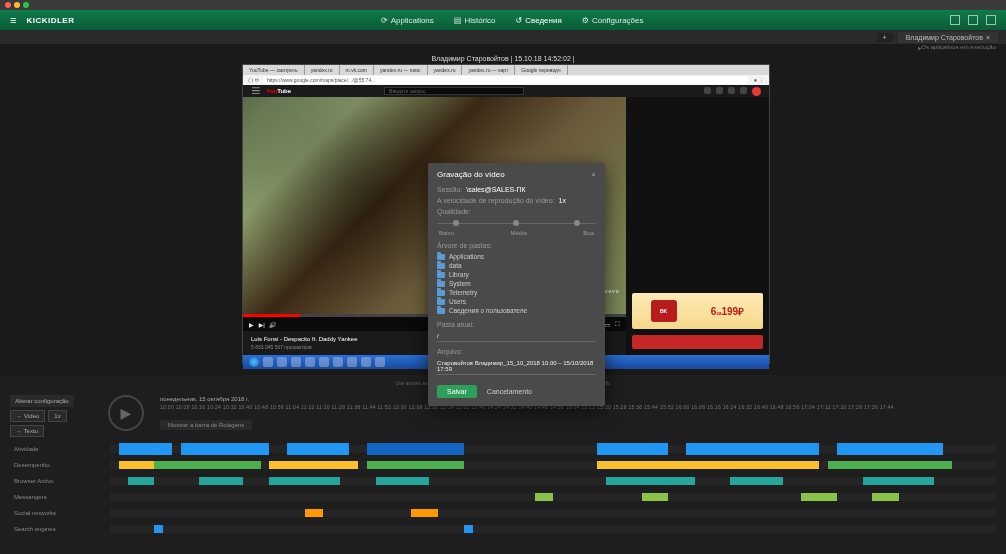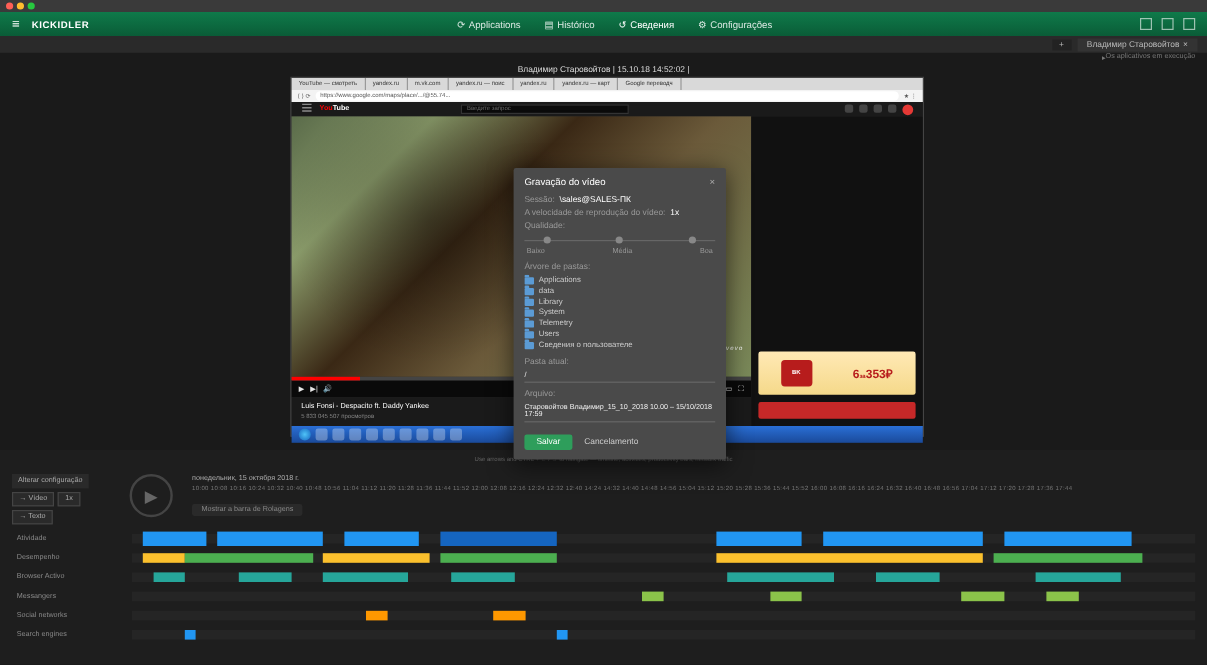--- a/index.html
+++ b/index.html
@@ -65,21 +65,21 @@
 .tl-ruler{font-size:5px;color:#777;white-space:nowrap;overflow:hidden;letter-spacing:0.3px;margin-left:8px}
 .tl-catbtn{margin-left:8px;margin-top:3px}
 .tl-cat-pill{background:#2a2a2a;font-size:6px;padding:2px 8px;color:#888;display:inline-block;border-radius:2px}
 .tl-rows{margin-top:5px}
 .tl-row{display:flex;align-items:center;height:13px;margin-bottom:3px}
 .tl-label{width:100px;font-size:6px;color:#888;padding-left:4px}
 .tl-track{flex:1;height:8px;position:relative;background:#252525}
 .seg{position:absolute;height:100%;top:0}
 .row-all .seg{height:12px;top:-2px}
 .s-blue{background:#2196f3}.s-green{background:#4caf50}.s-yellow{background:#fbc02d}.s-teal{background:#26a69a}.s-orange{background:#ff9800}.s-lgreen{background:#8bc34a}.s-dblue{background:#1565c0}
-.modal{position:absolute;top:140px;left:428px;width:177px;background:#4a4a4a;border-radius:2px;box-shadow:0 4px 20px rgba(0,0,0,0.6);z-index:10;color:#ccc;font-size:7px;padding:0 0 8px}
+.modal{position:absolute;top:163px;left:428px;width:177px;background:#4a4a4a;border-radius:2px;box-shadow:0 4px 20px rgba(0,0,0,0.6);z-index:10;color:#ccc;font-size:7px;padding:0 0 8px}
 .modal-head{display:flex;justify-content:space-between;padding:7px 9px 5px;font-size:8px;color:#fff}
 .modal-close{cursor:pointer;color:#aaa}
 .modal-sub{color:#999;margin-right:4px}
 .modal-val{color:#fff}
 .modal-row{padding:2px 9px}
 .modal-label{color:#999;font-size:7px;margin:6px 9px 3px}
 .slider-box{padding:0 9px}
 .slider{height:1px;background:#666;position:relative;margin:6px 0}
 .slider-dot{width:6px;height:6px;background:#888;border-radius:50%;position:absolute;top:-3px}
 .slider-ticks{display:flex;justify-content:space-between;font-size:6px;color:#999;padding:0 2px}
@@ -189,21 +189,21 @@
       </div>
       <div class="vid-info">
         <div class="vid-title">Luis Fonsi - Despacito ft. Daddy Yankee</div>
         <div class="vid-views">5 833 045 507 просмотров</div>
       </div>
     </div>
     <div class="vid-side">
       <div class="ad-box">
         <div class="ad-bk">BK</div>
         <div class="ad-price">
-          <span>6</span><span class="ad-small">за</span><span>353₽</span>
+          <span>6</span><span class="ad-small">за</span><span>199₽</span>
         </div>
       </div>
       <div class="cta-btn"></div>
     </div>
   </div>
   <div class="taskbar">
     <div class="tb-start"></div>
     <div class="tb-ico"></div>
     <div class="tb-ico"></div>
     <div class="tb-ico"></div>

